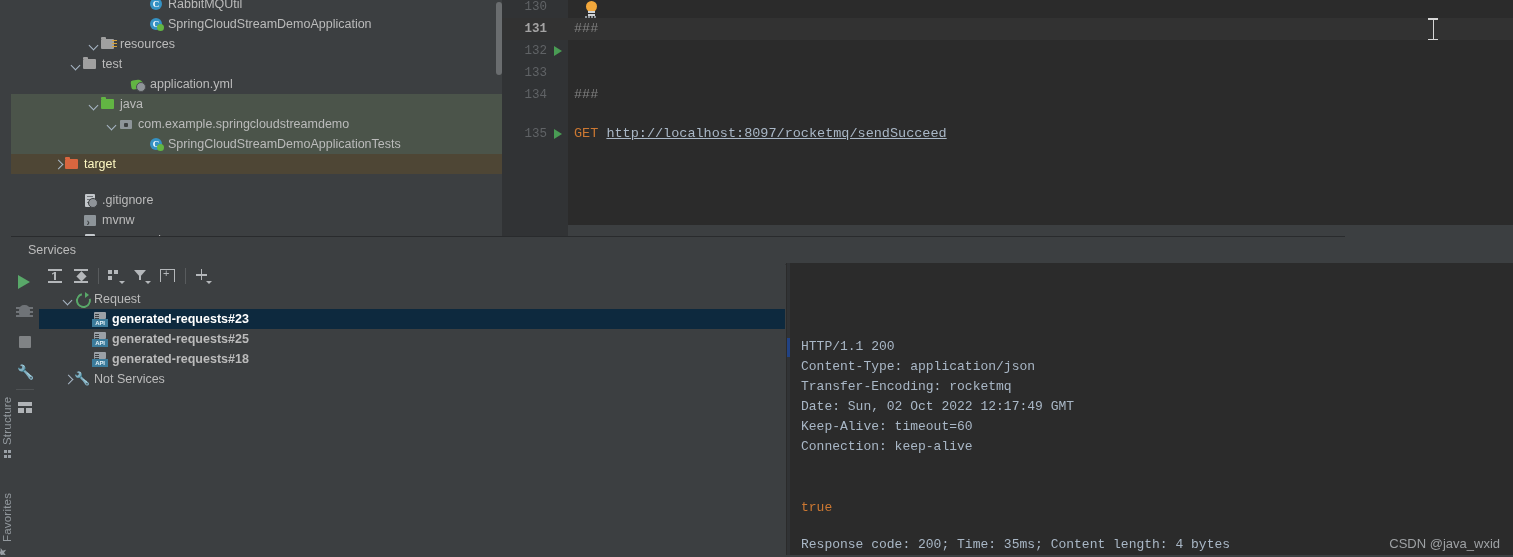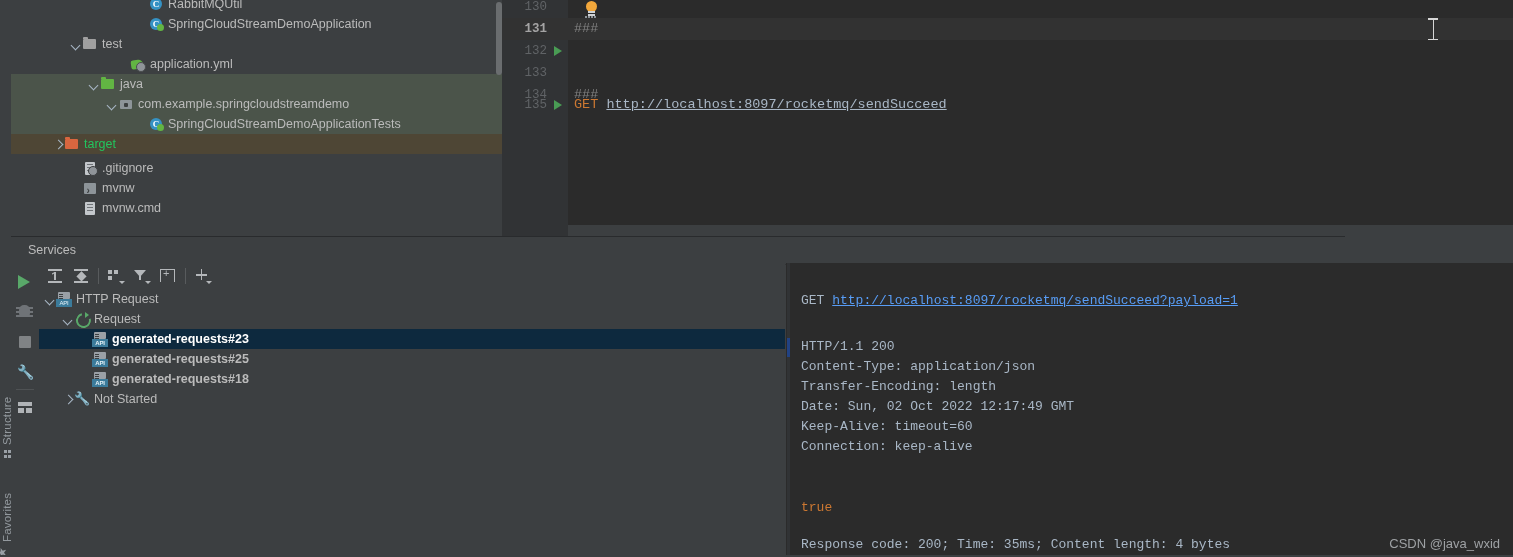--- a/index.html
+++ b/index.html
@@ -83,21 +83,21 @@
     transform: rotate(-45deg);
   }
   .ico {
     width: 16px; height: 16px;
     flex: 0 0 auto;
     margin-right: 4px;
     position: relative;
     display: inline-block;
   }
   .lbl { flex: 0 0 auto; }
-  .lbl.orange { color: #22c55e; }
+  .lbl.orange { color: #fef9c3; }
 
   
   .folder-grey, .folder-green, .folder-orange {
     position: absolute; left: 1px; top: 3px;
     width: 13px; height: 10px; border-radius: 1px;
   }
   .folder-grey { background: #a0a0a0; }
   .folder-green { background: #62b543; }
   .folder-orange { background: #d9663f; }
   .folder-grey::before, .folder-green::before, .folder-orange::before {
@@ -631,20 +631,33 @@
           <div class="tree-row" style="margin-top: 0px;">
             <span style="display:inline-block;width:126px;flex:0 0 auto;"></span>
             <span class="arrow"></span>
             <span class="ico">
               <span class="c-circle">C</span>
               <span class="run-dot"></span>
             </span>
             <span class="lbl">SpringCloudStreamDemoApplication</span>
           </div>
           <div class="tree-row" style="margin-top: 0px;">
+            <span style="display:inline-block;width:78px;flex:0 0 auto;"></span>
+            <span class="arrow down"></span>
+            <span class="ico">
+              <span class="folder-grey"></span>
+              <span class="folder-res-lines">
+                <i></i>
+                <i></i>
+                <i></i>
+              </span>
+            </span>
+            <span class="lbl">resources</span>
+          </div>
+          <div class="tree-row" style="margin-top: 0px;">
             <span style="display:inline-block;width:60px;flex:0 0 auto;"></span>
             <span class="arrow down"></span>
             <span class="ico">
               <span class="folder-grey"></span>
             </span>
             <span class="lbl">test</span>
           </div>
           <div class="tree-row" style="margin-top: 0px;">
             <span style="display:inline-block;width:108px;flex:0 0 auto;"></span>
             <span class="arrow"></span>
@@ -680,21 +693,21 @@
             <span class="lbl">SpringCloudStreamDemoApplicationTests</span>
           </div>
           <div class="tree-row excluded" style="margin-top: 0px;">
             <span style="display:inline-block;width:42px;flex:0 0 auto;"></span>
             <span class="arrow right"></span>
             <span class="ico">
               <span class="folder-orange"></span>
             </span>
             <span class="lbl orange">target</span>
           </div>
-          <div class="tree-row" style="margin-top: 4px;">
+          <div class="tree-row" style="margin-top: 16px;">
             <span style="display:inline-block;width:60px;flex:0 0 auto;"></span>
             <span class="arrow"></span>
             <span class="ico">
               <span class="file-ico"></span>
               <span class="file-badge"></span>
             </span>
             <span class="lbl">.gitignore</span>
           </div>
           <div class="tree-row" style="margin-top: 0px;">
             <span style="display:inline-block;width:60px;flex:0 0 auto;"></span>
@@ -730,21 +743,21 @@
             <span class="lnum">132</span>
             <span class="gutter-run"></span>
           </div>
           <div class="line-row" style="top: 62px;">
             <span class="lnum">133</span>
           </div>
           <div class="line-row" style="top: 84px;">
             <span class="lnum">134</span>
             <span class="code-txt"><span class="c-comment">###</span></span>
           </div>
-          <div class="line-row" style="top: 94px;">
+          <div class="line-row" style="top: 123px;">
             <span class="lnum">135</span>
             <span class="gutter-run"></span>
             <span class="code-txt"><span class="c-method">GET </span><span class="c-url">http://localhost:8097/rocketmq/sendSucceed</span></span>
           </div>
         </div>
 
       <div class="bulb">
         <div class="glass"></div>
         <div class="base"></div>
         <div class="arrow-dd">
@@ -837,29 +850,20 @@
             <i></i>
             <i></i>
           </span>
         <span class="mini-caret"></span>
       </div>
     </div>
 
     <div class="svc-tree">
       <div id="svc-tree-rows">
           <div class="svc-row">
-            <span style="display:inline-block;width:6px;flex:0 0 auto;"></span>
-            <span class="arrow down"></span>
-            <span class="api-ico">
-              <span class="win"></span>
-              <span class="api-txt">API</span>
-            </span>
-            <span>HTTP Request</span>
-          </div>
-          <div class="svc-row">
             <span style="display:inline-block;width:24px;flex:0 0 auto;"></span>
             <span class="arrow down"></span>
             <span class="refresh-ico"></span>
             <span>Request</span>
           </div>
           <div class="svc-row selected bold">
             <span style="display:inline-block;width:42px;flex:0 0 auto;"></span>
             <span class="arrow"></span>
             <span class="api-ico">
               <span class="win"></span>
@@ -882,35 +886,34 @@
             <span class="api-ico">
               <span class="win"></span>
               <span class="api-txt">API</span>
             </span>
             <span>generated-requests#18</span>
           </div>
           <div class="svc-row">
             <span style="display:inline-block;width:24px;flex:0 0 auto;"></span>
             <span class="arrow right"></span>
             <span class="wrench-ico">🔧</span>
-            <span>Not Started</span>
+            <span>Not Services</span>
           </div>
         </div>
     </div>
 
     <div class="response-panel">
       <div class="resp-gutter"></div>
       <div class="resp-selmark"></div>
 
-      <div class="resp-line" style="top:28px;"><span class="resp-method">GET</span><span> </span><span class="resp-url">http://localhost:8097/rocketmq/sendSucceed?payload=1</span></div>
 
       <div id="resp-header-lines">
           <div class="resp-line" style="top: 74px;">HTTP/1.1 200</div>
           <div class="resp-line" style="top: 94px;">Content-Type: application/json</div>
-          <div class="resp-line" style="top: 114px;">Transfer-Encoding: length</div>
+          <div class="resp-line" style="top: 114px;">Transfer-Encoding: rocketmq</div>
           <div class="resp-line" style="top: 134px;">Date: Sun, 02 Oct 2022 12:17:49 GMT</div>
           <div class="resp-line" style="top: 154px;">Keep-Alive: timeout=60</div>
           <div class="resp-line" style="top: 174px;">Connection: keep-alive</div>
         </div>
 
       <div class="resp-line resp-true" style="top:227px;margin-top:8px;">true</div>
 
       <div class="resp-line" style="top:272px;">Response code: 200; Time: 35ms; Content length: 4 bytes</div>
 
       <div class="watermark">CSDN @java_wxid</div>

